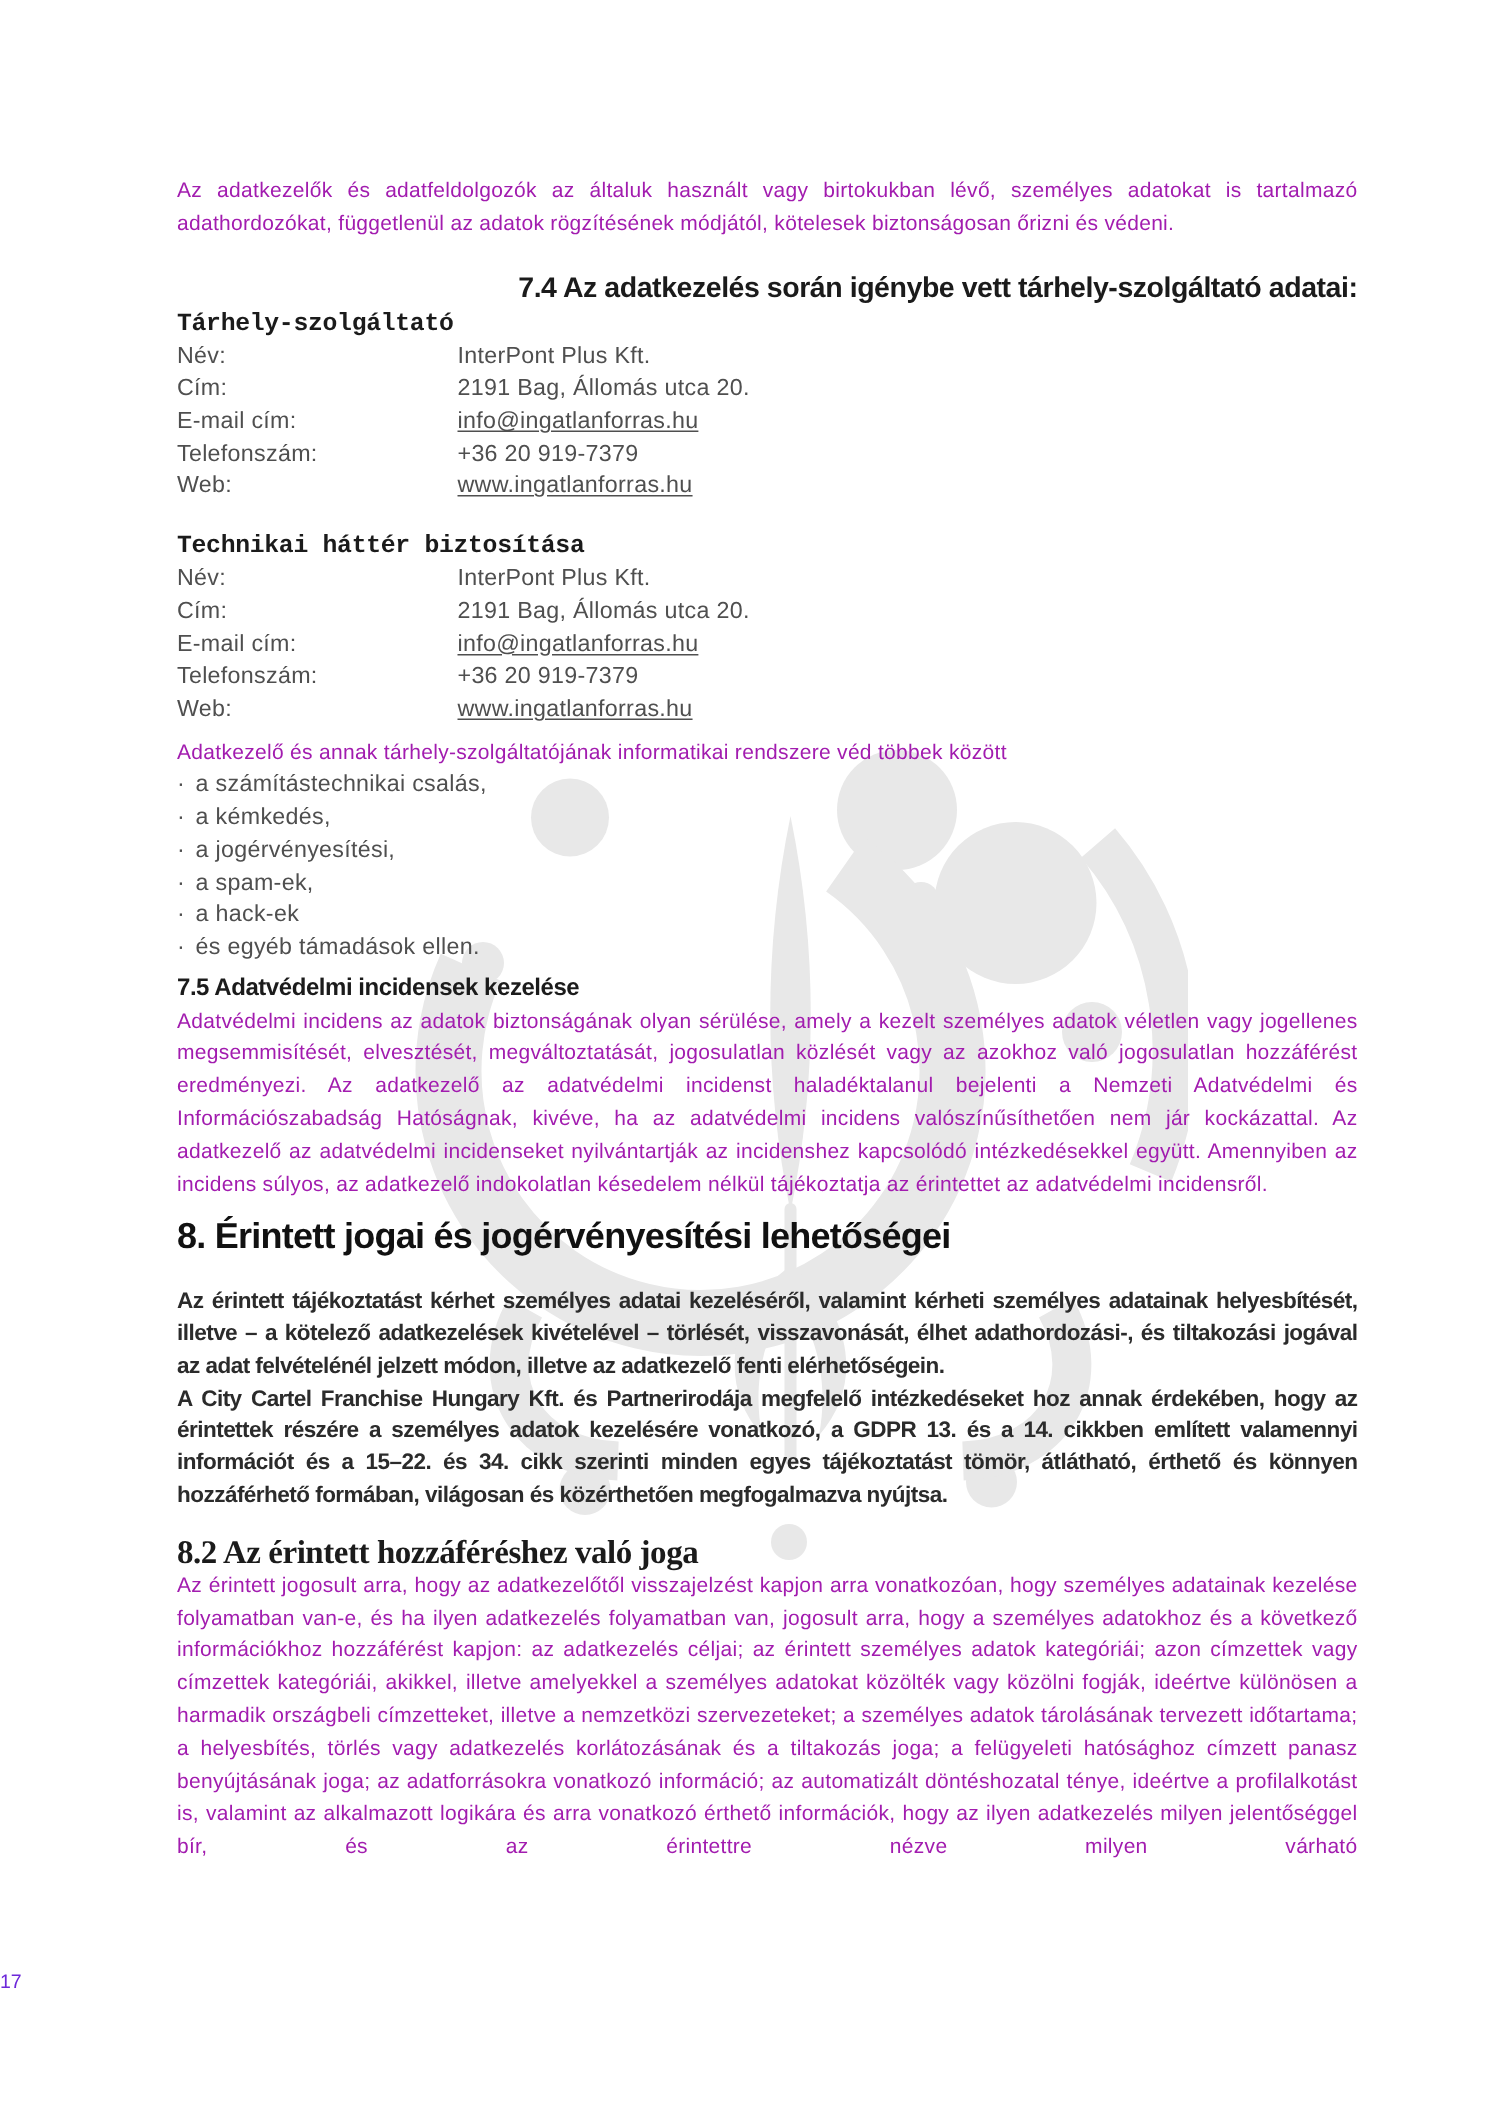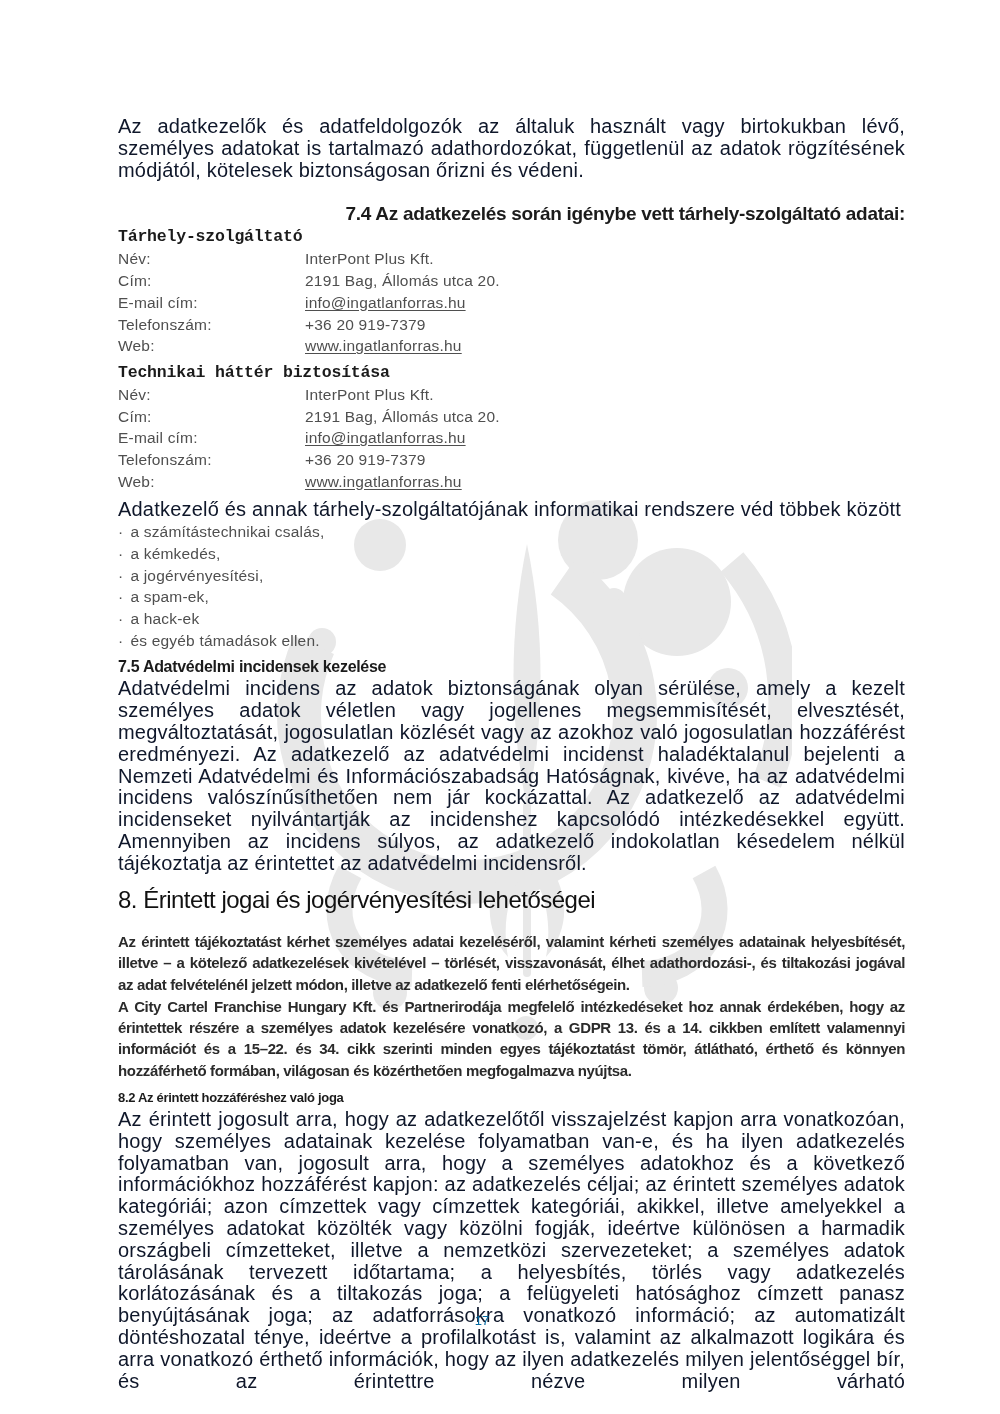--- a/index.html
+++ b/index.html
@@ -15,47 +15,47 @@
     position:absolute;left:262px;top:452px;width:530px;height:600px;
     z-index:0;pointer-events:none;
   }
   .content{
     position:absolute;left:118px;top:0;width:787px;z-index:1;
     padding-top:116px;
   }
   p{margin:0;}
   h2,h3{margin:0;color:#1b1b1b;}
   .geo{
-    font-size:20px;line-height:21.8px;letter-spacing:0.2px;color:#0f172a;
+    font-size:14px;line-height:21.8px;letter-spacing:0.2px;color:#a21caf;
   }
   .justify{text-align:justify;}
   .justify-last{text-align:justify;text-align-last:justify;}
   .cond{
     font-size:15px;line-height:21.7px;letter-spacing:-0.35px;
     font-weight:bold;color:#2b2b2b;text-align:justify;
   }
   .h-74{font-size:19px;line-height:24px;font-weight:bold;letter-spacing:-0.3px;margin-top:21px;text-align:right;}
   .h-sub{font-size:16.5px;line-height:22px;font-weight:bold;letter-spacing:-0.2px;font-family:Liberation Mono, monospace;}
-  .h-sub2{margin-top:5px;}
+  .h-sub2{margin-top:18px;}
   .rows{margin:0;}
   .row{display:flex;line-height:21.7px;font-size:15.5px;letter-spacing:0.2px;}
   .row .label{width:187px;flex-shrink:0;}
   .link{text-decoration:underline;text-underline-offset:2px;cursor:pointer;}
   .p-protect{margin-top:7px;}
   .plainlist{list-style:none;margin:0;padding:0;}
   .plainlist li{display:flex;gap:7px;font-size:15.5px;line-height:21.7px;letter-spacing:0.2px;color:#4f4f4f;}
   .h-75{font-size:16px;line-height:23px;font-weight:bold;letter-spacing:-0.3px;margin-top:4px;}
-  .h-8{font-size:24px;line-height:30px;font-weight:normal;letter-spacing:-0.5px;color:#111111;margin-top:10px;}
+  .h-8{font-size:24px;line-height:30px;font-weight:bold;letter-spacing:-0.5px;color:#111111;margin-top:10px;}
   .p-8{margin-top:12px;}
   .h-81{font-size:16.5px;line-height:22px;font-weight:bold;letter-spacing:-0.3px;margin-top:12px;color:#1b1b1b;}
   .p-81{line-height:21.3px;}
-  .h-82{font-size:13px;line-height:22px;font-weight:bold;letter-spacing:-0.3px;margin-top:6px;color:#1b1b1b;}
+  .h-82{font-size:22px;line-height:22px;font-weight:bold;letter-spacing:-0.3px;margin-top:17px;color:#1b1b1b;font-family:Liberation Serif, serif;}
   .page-number{
     position:absolute;left:0;top:1313px;width:964px;
-    text-align:center;font-size:13px;color:#0369a1;z-index:1;
+    font-size:13px;color:#6d28d9;z-index:1;
   }
 </style>
 </head>
 <body>
 
 <div class="page">
 
   <svg class="watermark" viewBox="0 0 530 600" aria-hidden="true">
     <g fill="#e8e8e8" stroke="none">
       <circle cx="336" cy="88" r="40"></circle>

